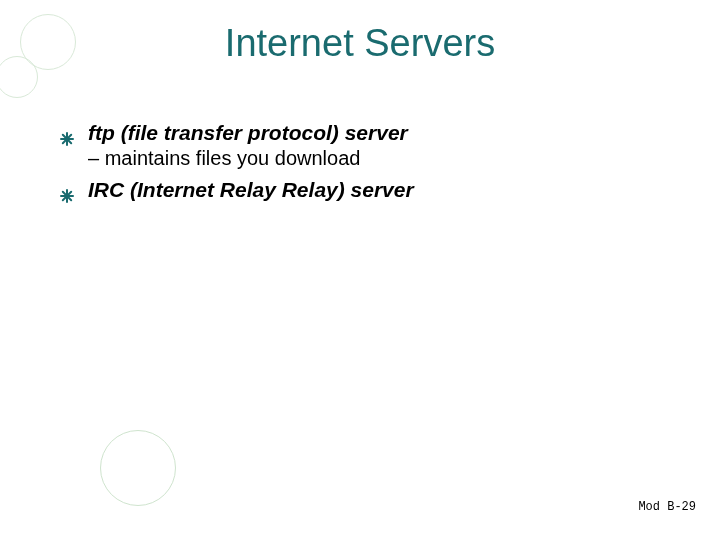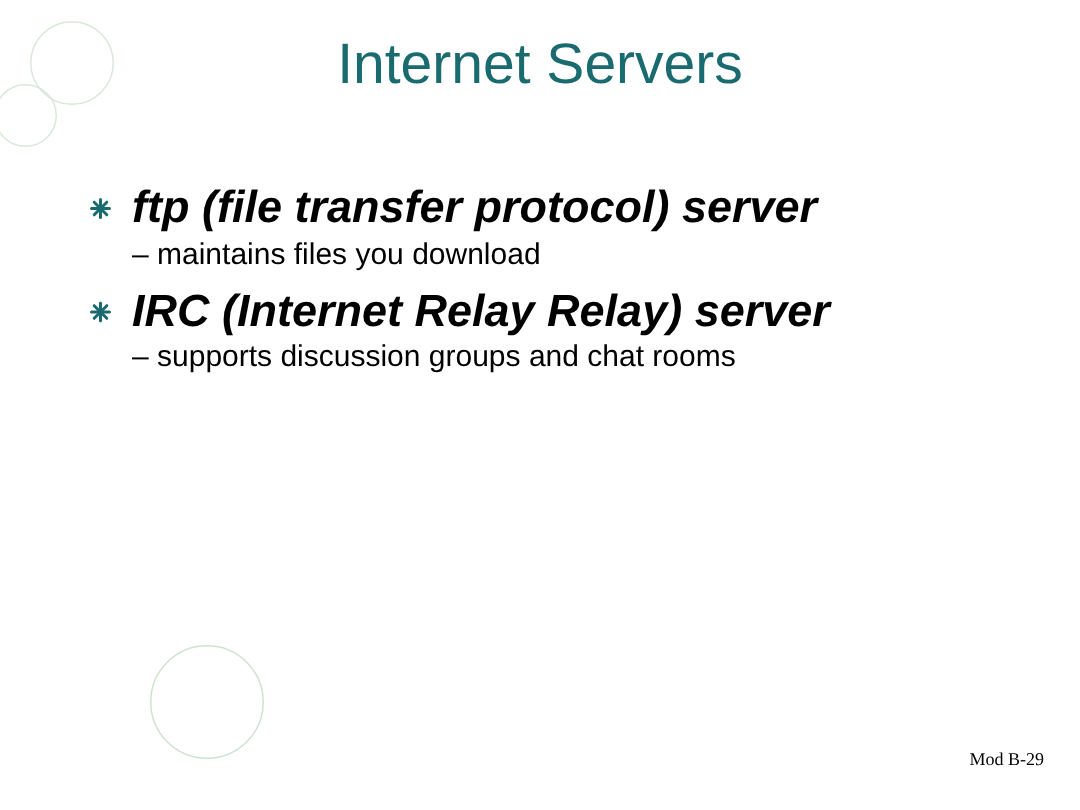--- a/index.html
+++ b/index.html
@@ -50,40 +50,40 @@
   }
   .bullet {
     flex: 0 0 auto;
     margin-top: 12px;
     margin-right: 14px;
   }
   .bullet svg { display: block; }
   .term {
     font-style: italic;
     font-weight: 700;
-    font-size: 30px;
+    font-size: 21px;
     color: #000;
     line-height: 1.25;
     font-family: Verdana, Geneva, sans-serif;
   }
   .desc {
     font-size: 20px;
     color: #000;
     line-height: 1.25;
     margin-left: 28px;
     font-family: Verdana, Geneva, sans-serif;
     font-weight: 400;
   }
   .footer {
     position: absolute;
     bottom: 14px;
     right: 24px;
     font-size: 12px;
     color: #000;
-    font-family: Liberation Serif, serif;
+    font-family: Liberation Mono, monospace;
   }
 </style>
 </head>
 <body>
 
 <div class="slide">
 
   <div class="decor-circle c1"></div>
   <div class="decor-circle c2"></div>
   <div class="decor-circle c3"></div>
@@ -116,20 +116,19 @@
             <g stroke="#1a6b6f" stroke-width="2" stroke-linecap="round">
               <line x1="7" y1="1" x2="7" y2="13"></line>
               <line x1="1" y1="7" x2="13" y2="7"></line>
               <line x1="2.8" y1="2.8" x2="11.2" y2="11.2"></line>
               <line x1="11.2" y1="2.8" x2="2.8" y2="11.2"></line>
             </g>
           </svg>
         </span>
         <span class="term">IRC (Internet Relay Relay) server</span>
       </div>
-      <div class="desc">– supports discussion groups and chat rooms</div>
     </div>
 
   </div>
 
   <div class="footer">Mod B-29</div>
 
 </div>
 
 </body></html>

